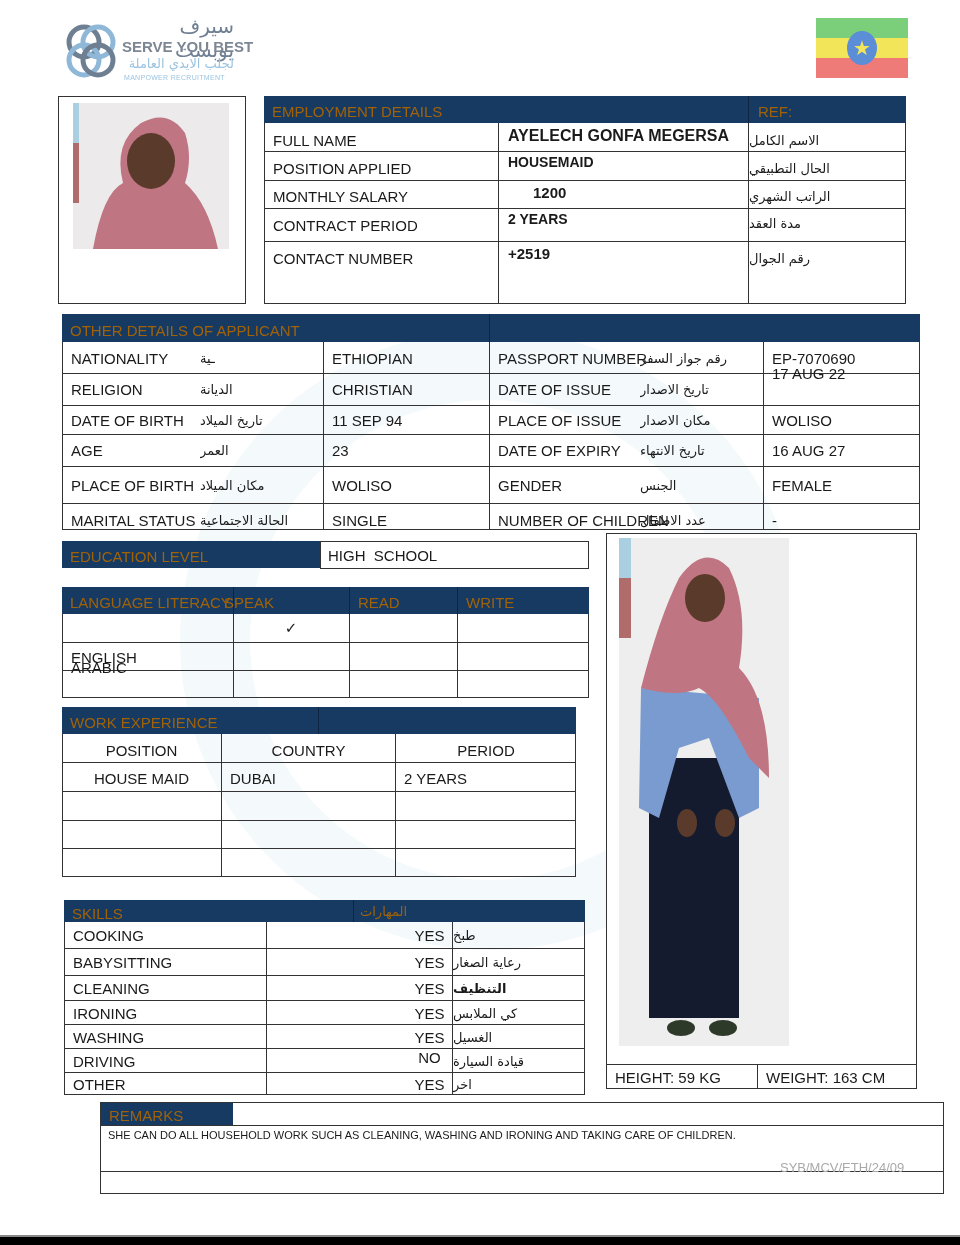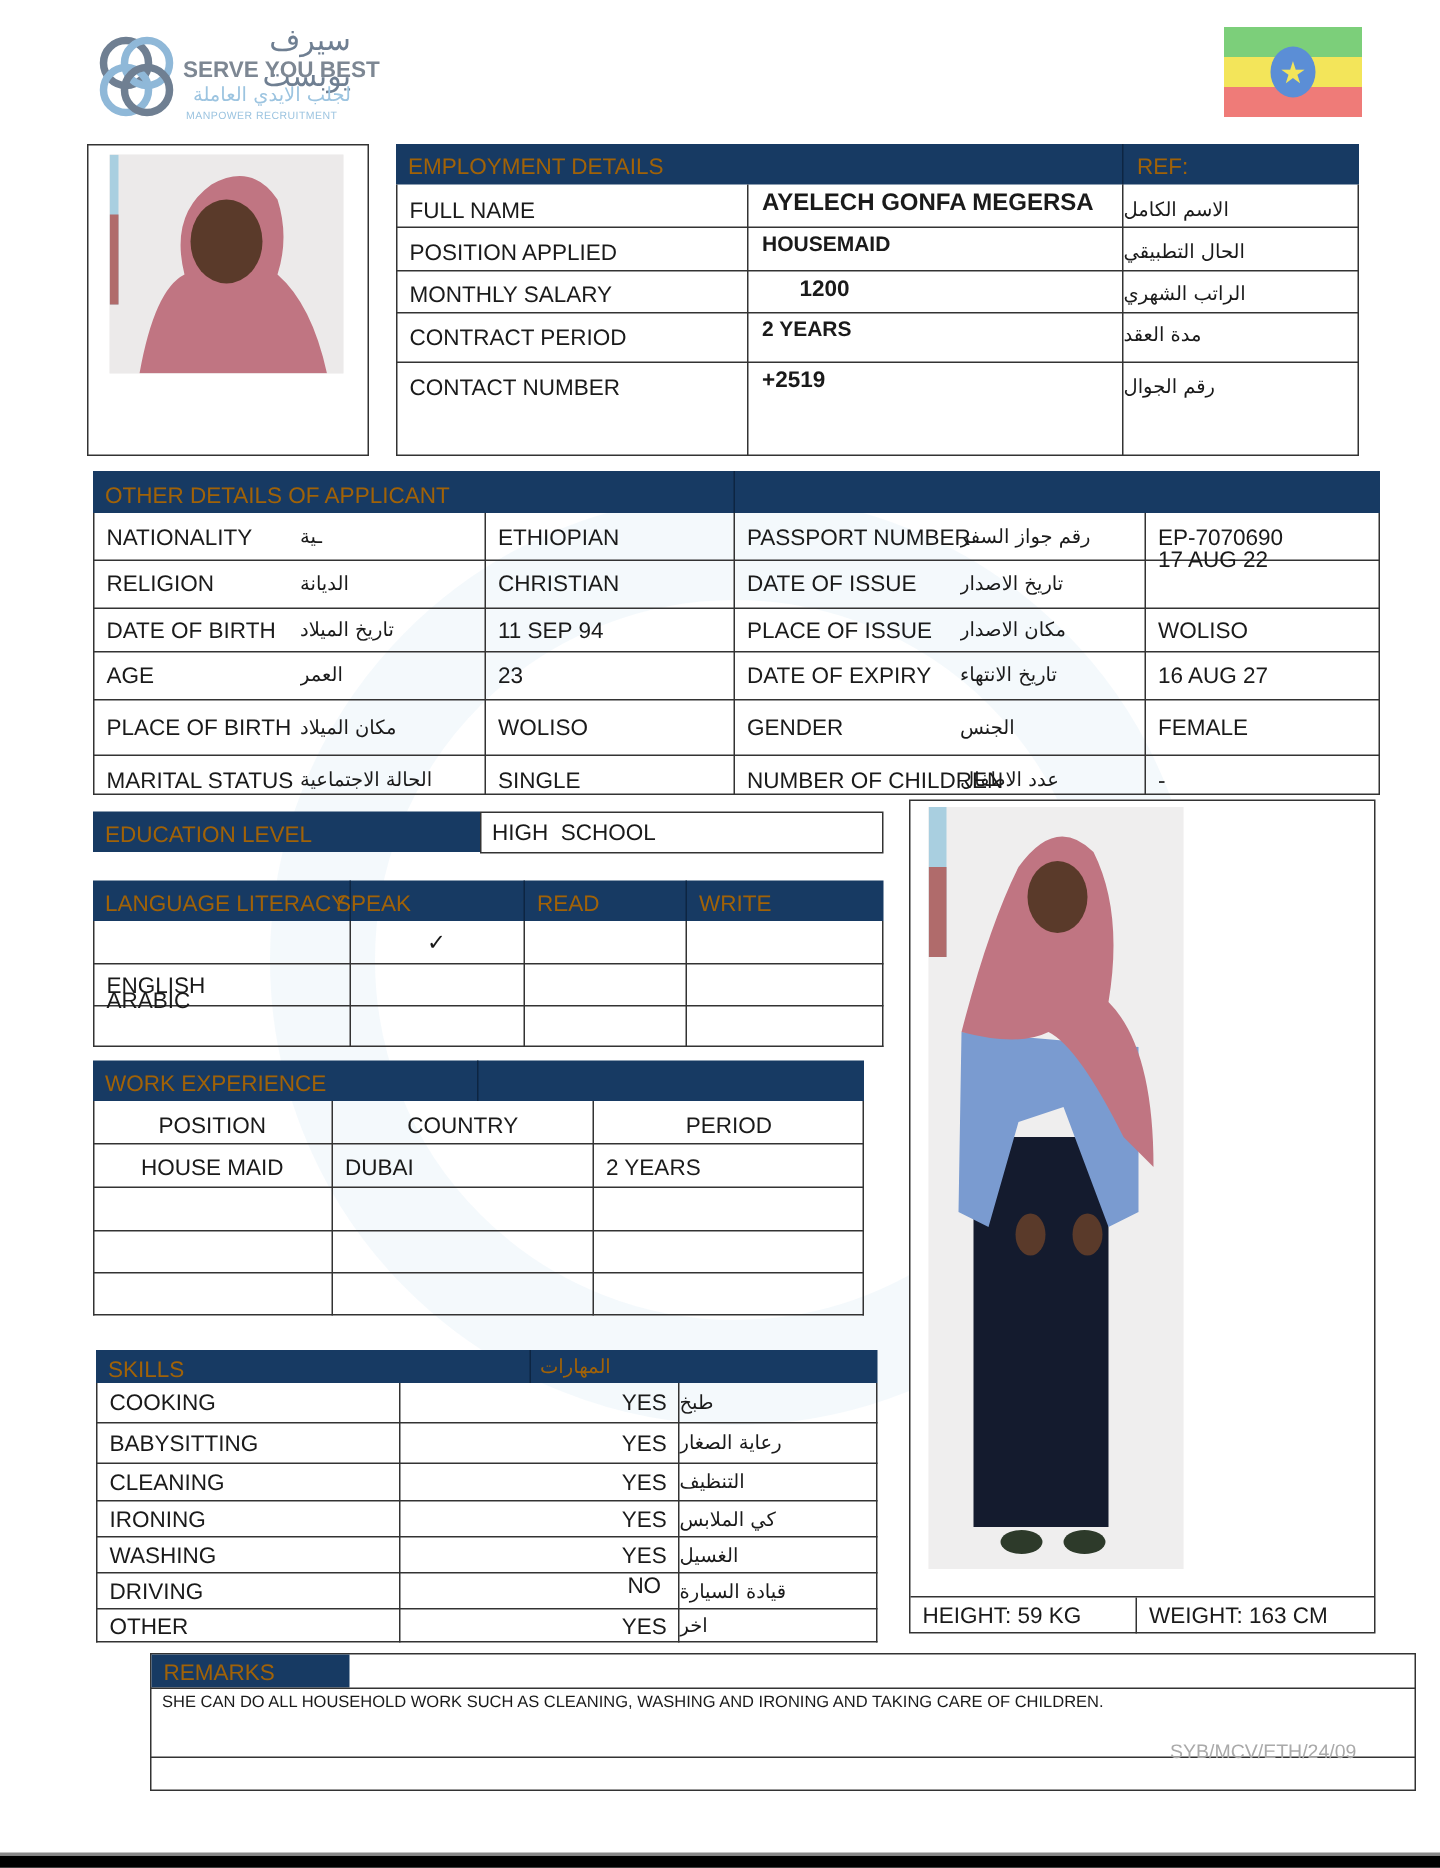--- a/index.html
+++ b/index.html
@@ -261,21 +261,21 @@
     <div class="cell" style="left:65px;top:923px;height:25px;width:200px;">COOKING</div>
     <div class="cell center" style="left:267px;top:923px;height:25px;width:185px;padding-left:140px;">YES</div>
     <div class="cell ar" style="left:453px;top:923px;height:25px;width:131px;">طبخ</div>
 
     <div class="cell" style="left:65px;top:949px;height:26px;width:200px;">BABYSITTING</div>
     <div class="cell center" style="left:267px;top:949px;height:26px;width:185px;padding-left:140px;">YES</div>
     <div class="cell ar" style="left:453px;top:949px;height:26px;width:131px;">رعاية الصغار</div>
 
     <div class="cell" style="left:65px;top:976px;height:25px;width:200px;">CLEANING</div>
     <div class="cell center" style="left:267px;top:976px;height:25px;width:185px;padding-left:140px;">YES</div>
-    <div class="cell ar" style="left:453px;top:976px;height:25px;width:131px;">التنظيف</div>
+    <div class="cell ar" style="left:453px;top:976px;height:25px;width:131px;font-weight:bold;">التنظيف</div>
 
     <div class="cell" style="left:65px;top:1001px;height:24px;width:200px;">IRONING</div>
     <div class="cell center" style="left:267px;top:1001px;height:24px;width:185px;padding-left:140px;">YES</div>
     <div class="cell ar" style="left:453px;top:1001px;height:24px;width:131px;">كي الملابس</div>
 
     <div class="cell" style="left:65px;top:1025px;height:24px;width:200px;">WASHING</div>
     <div class="cell center" style="left:267px;top:1025px;height:24px;width:185px;padding-left:140px;">YES</div>
     <div class="cell ar" style="left:453px;top:1025px;height:24px;width:131px;">الغسيل</div>
 
     <div class="cell" style="left:65px;top:1049px;height:24px;width:200px;">DRIVING</div>

